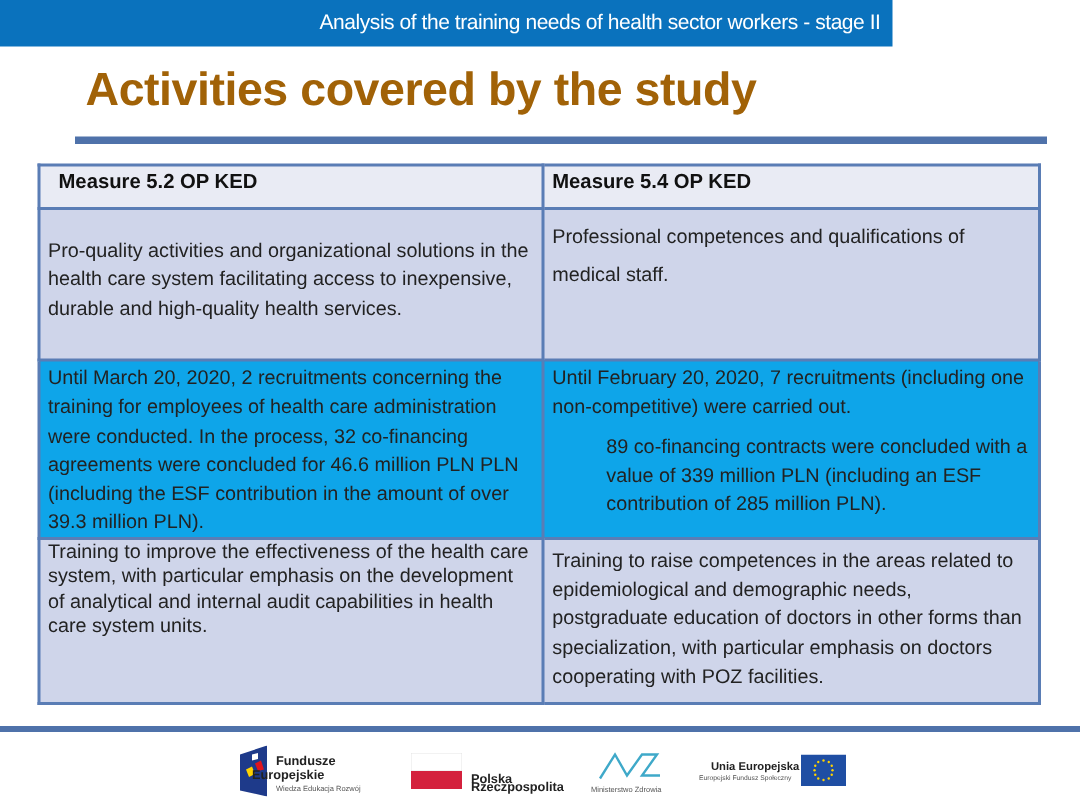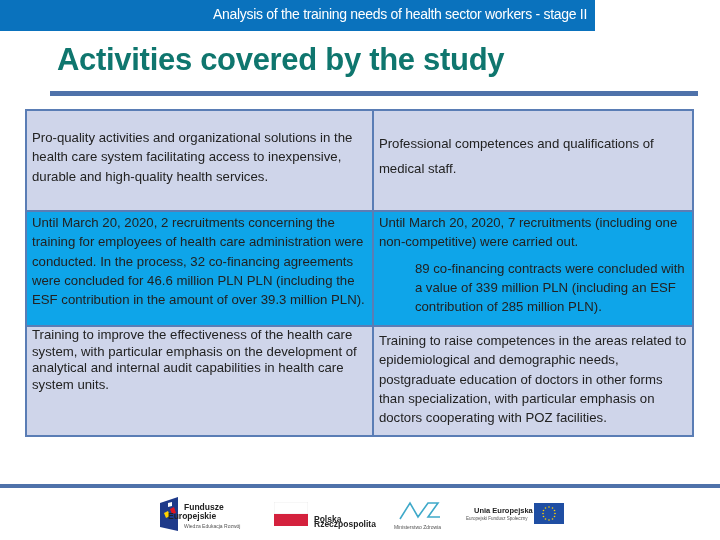--- a/index.html
+++ b/index.html
@@ -1,19 +1,19 @@
 <!DOCTYPE html>
 <html><head>
 <meta charset="utf-8">
 <style>
   html, body { margin:0; padding:0; }
   body { width:720px; height:540px; background:#ffffff; position:relative; overflow:hidden; font-family:"Liberation Sans", sans-serif; }
   .topbar { position:absolute; left:0; top:0; width:595px; height:31px; background:#0a72bd; }
   .topbar-text { position:absolute; right:8px; top:6px; color:#ffffff; font-size:14px; letter-spacing:-0.3px; font-family:"Liberation Sans", sans-serif; }
-  .title { position:absolute; left:57px; top:42px; font-size:31px; font-weight:bold; color:#0f766e; letter-spacing:-0.3px; }
+  .title { position:absolute; left:57px; top:42px; font-size:31px; font-weight:bold; color:#a16207; letter-spacing:-0.3px; }
   .title-rule { position:absolute; left:50px; top:91px; width:648px; height:5px; background:#4f72aa; }
   table.activities { position:absolute; left:25px; top:109px; width:669px; border-collapse:collapse; font-size:13.2px; color:#222; }
   table.activities td { border:2px solid #5a7db5; vertical-align:top; padding:0 5px; line-height:19.3px; }
   .hdr td { background:#e9ebf4; height:27px; font-weight:bold; font-size:13.5px; color:#111; vertical-align:middle; }
   .row-dark td { background:#cfd5ea; }
   .row-light td { background:#0ea5e9; }
   .c1 { width:323px; }
   .c2 { width:324px; }
   .p-gap { margin-top:7px;margin-left:36px; }
   .bottom-rule { position:absolute; left:0; top:484px; width:720px; height:4px; background:#4f72aa; }
@@ -27,34 +27,38 @@
 
 <div class="topbar">
   <span class="topbar-text">Analysis of the training needs of health sector workers - stage II</span>
 </div>
 
 <div class="title">Activities covered by the study</div>
 <div class="title-rule"></div>
 
 <table class="activities">
   <tbody>
+      <tr class="hdr">
+    <td class="c1" style="padding-left:12px">Measure 5.2 OP KED</td>
+    <td class="c2">Measure 5.4 OP KED</td>
+  </tr>
   <tr class="row-dark">
     <td style="height:82px; padding-top:17px">
       <div>Pro-quality activities and organizational solutions in the health care system facilitating access to inexpensive, durable and high-quality health services.</div>
     </td>
-    <td style="padding-top:20px; line-height:25px">
+    <td style="padding-top:5px; line-height:25px">
       <div>Professional competences and qualifications of medical staff.</div>
     </td>
   </tr>
   <tr class="row-light">
     <td style="height:112px; padding-top:1px">
       <div>Until March 20, 2020, 2 recruitments concerning the training for employees of health care administration were conducted. In the process, 32 co-financing agreements were concluded for 46.6 million PLN PLN (including the ESF contribution in the amount of over 39.3 million PLN).</div>
     </td>
     <td style="padding-top:1px">
-      <div>Until March 20, 2020, 7 recruitments (including one non-competitive) were carried out.</div>
+      <div>Until February 20, 2020, 7 recruitments (including one non-competitive) were carried out.</div>
       <div class="p-gap">89 co-financing contracts were concluded with a value of 339 million PLN (including an ESF contribution of 285 million PLN).</div>
     </td>
   </tr>
   <tr class="row-dark">
     <td style="height:108px; padding-top:0; line-height:16.5px">
       <div>Training to improve the effectiveness of the health care system, with particular emphasis on the development of analytical and internal audit capabilities in health care system units.</div>
     </td>
     <td style="padding-top:4px">
       <div>Training to raise competences in the areas related to epidemiological and demographic needs, postgraduate education of doctors in other forms than specialization, with particular emphasis on doctors cooperating with POZ facilities.</div>
     </td>

